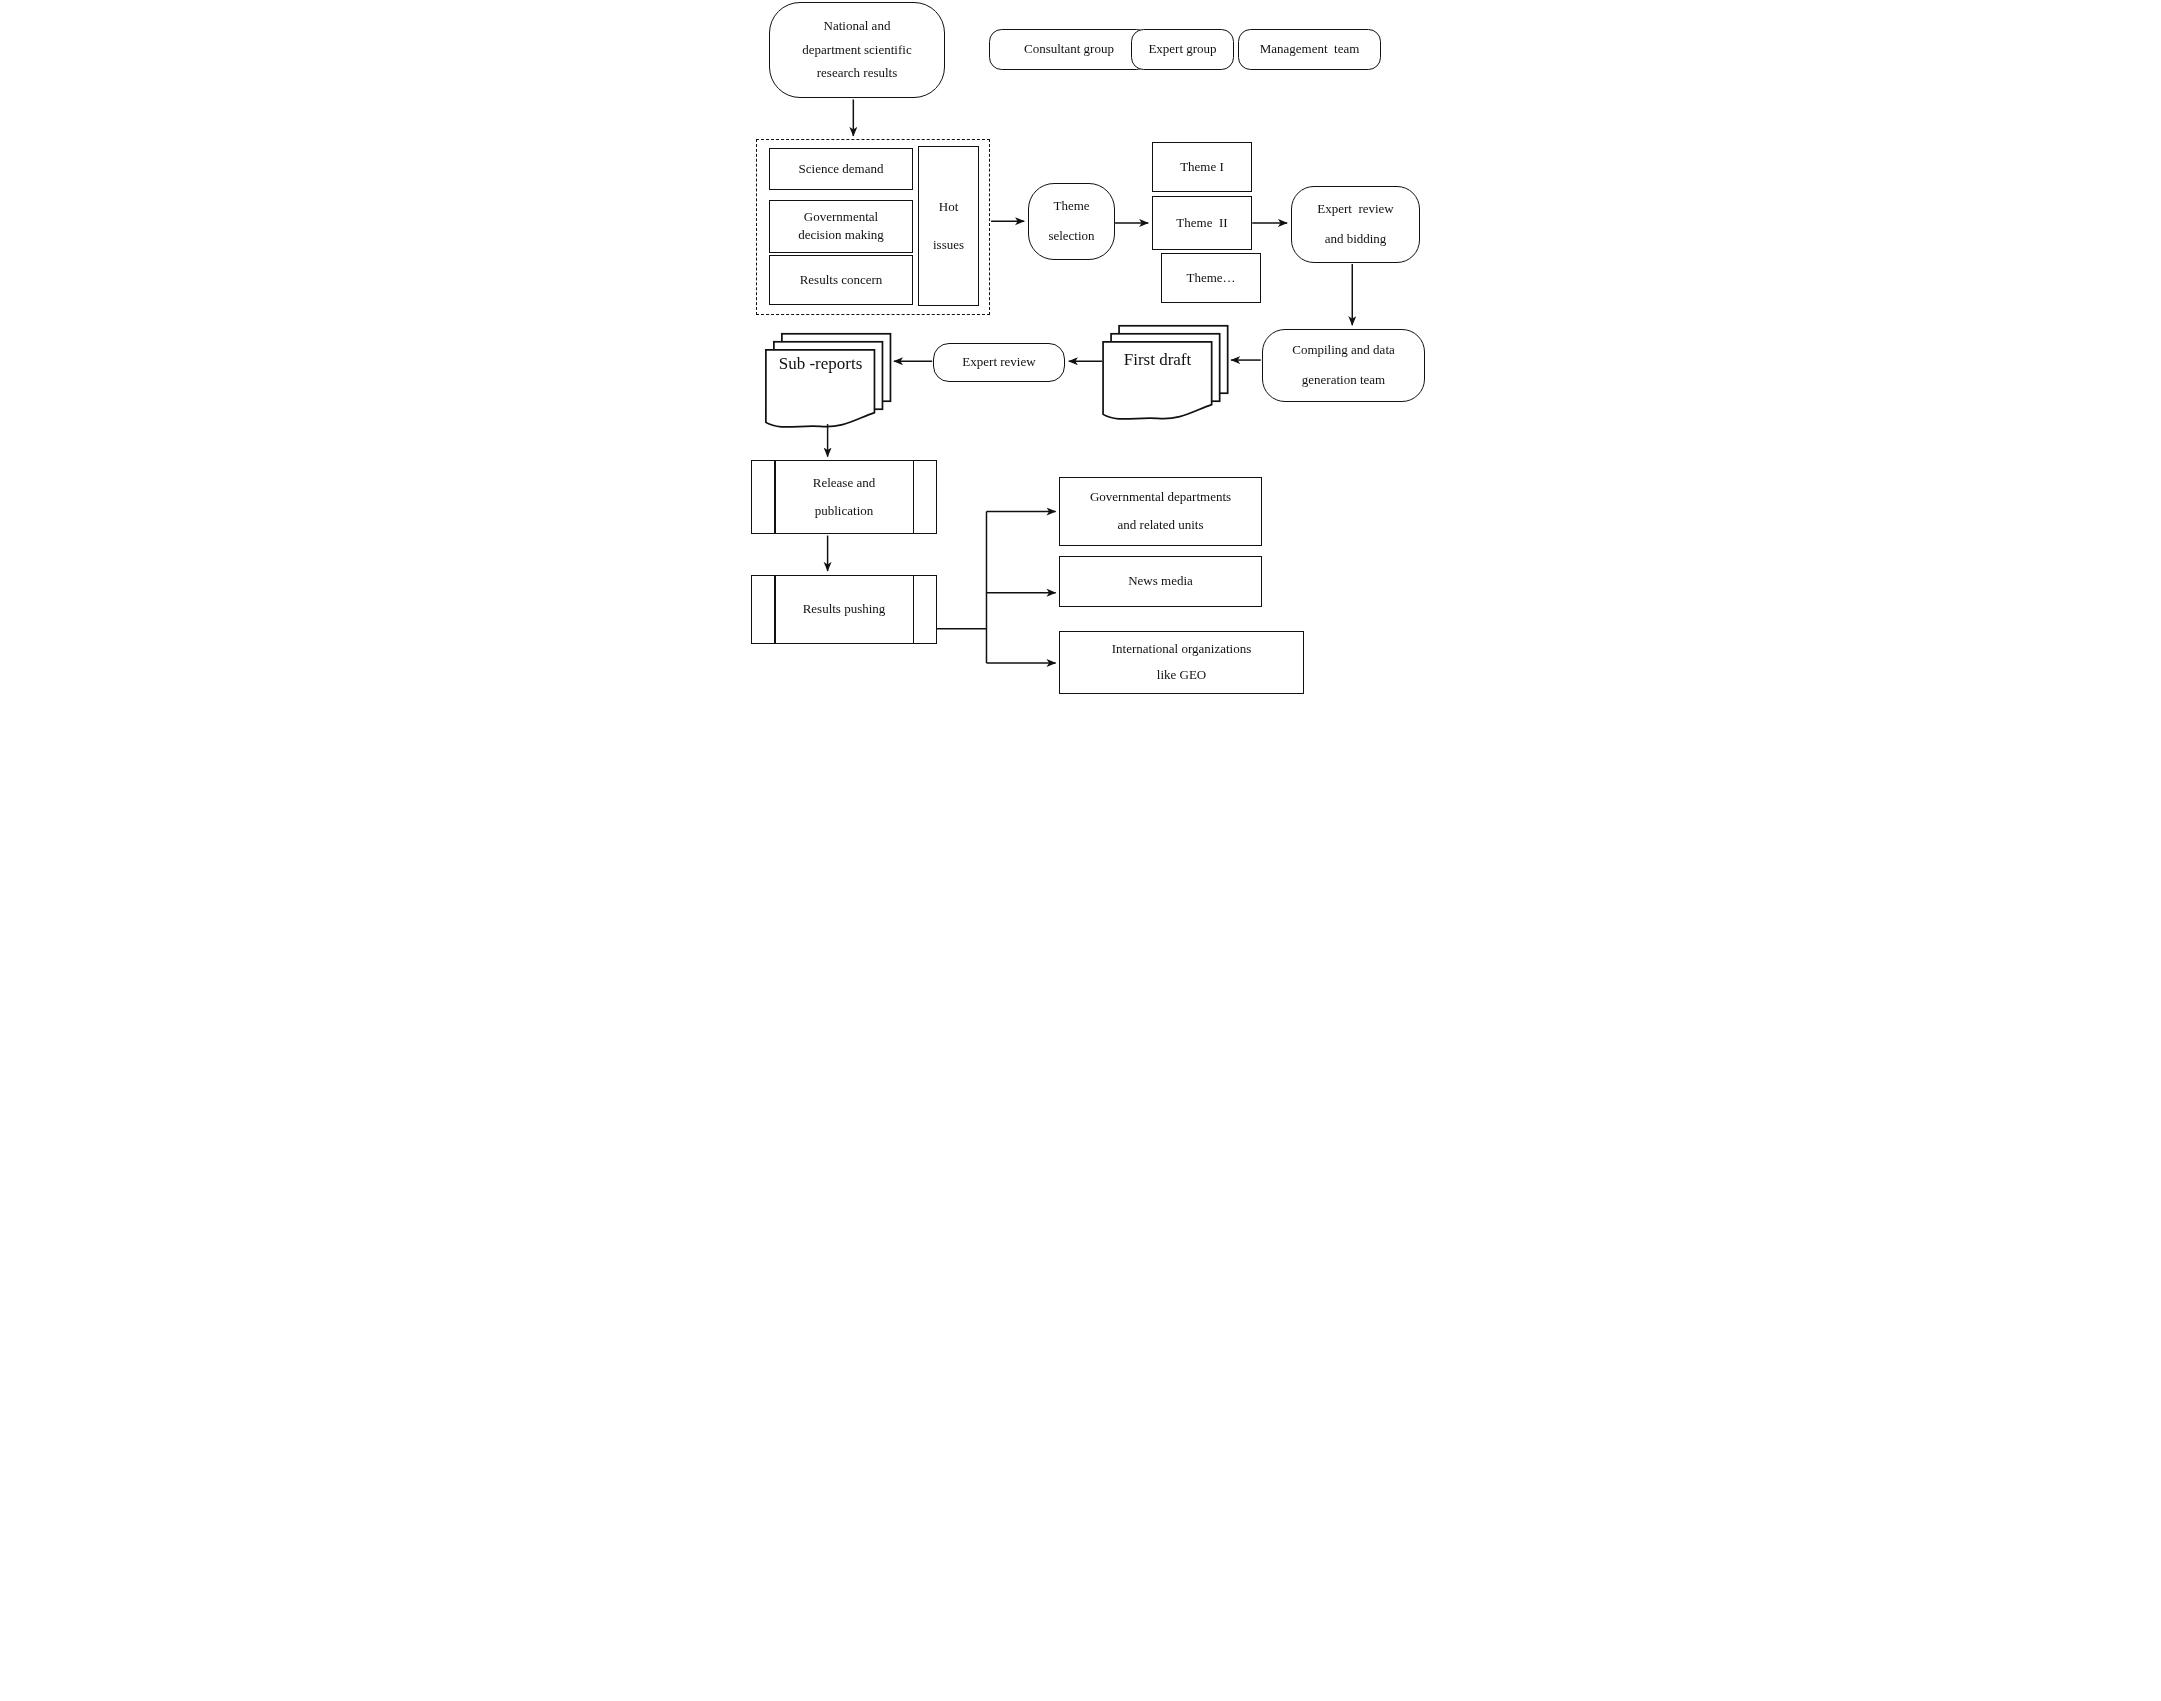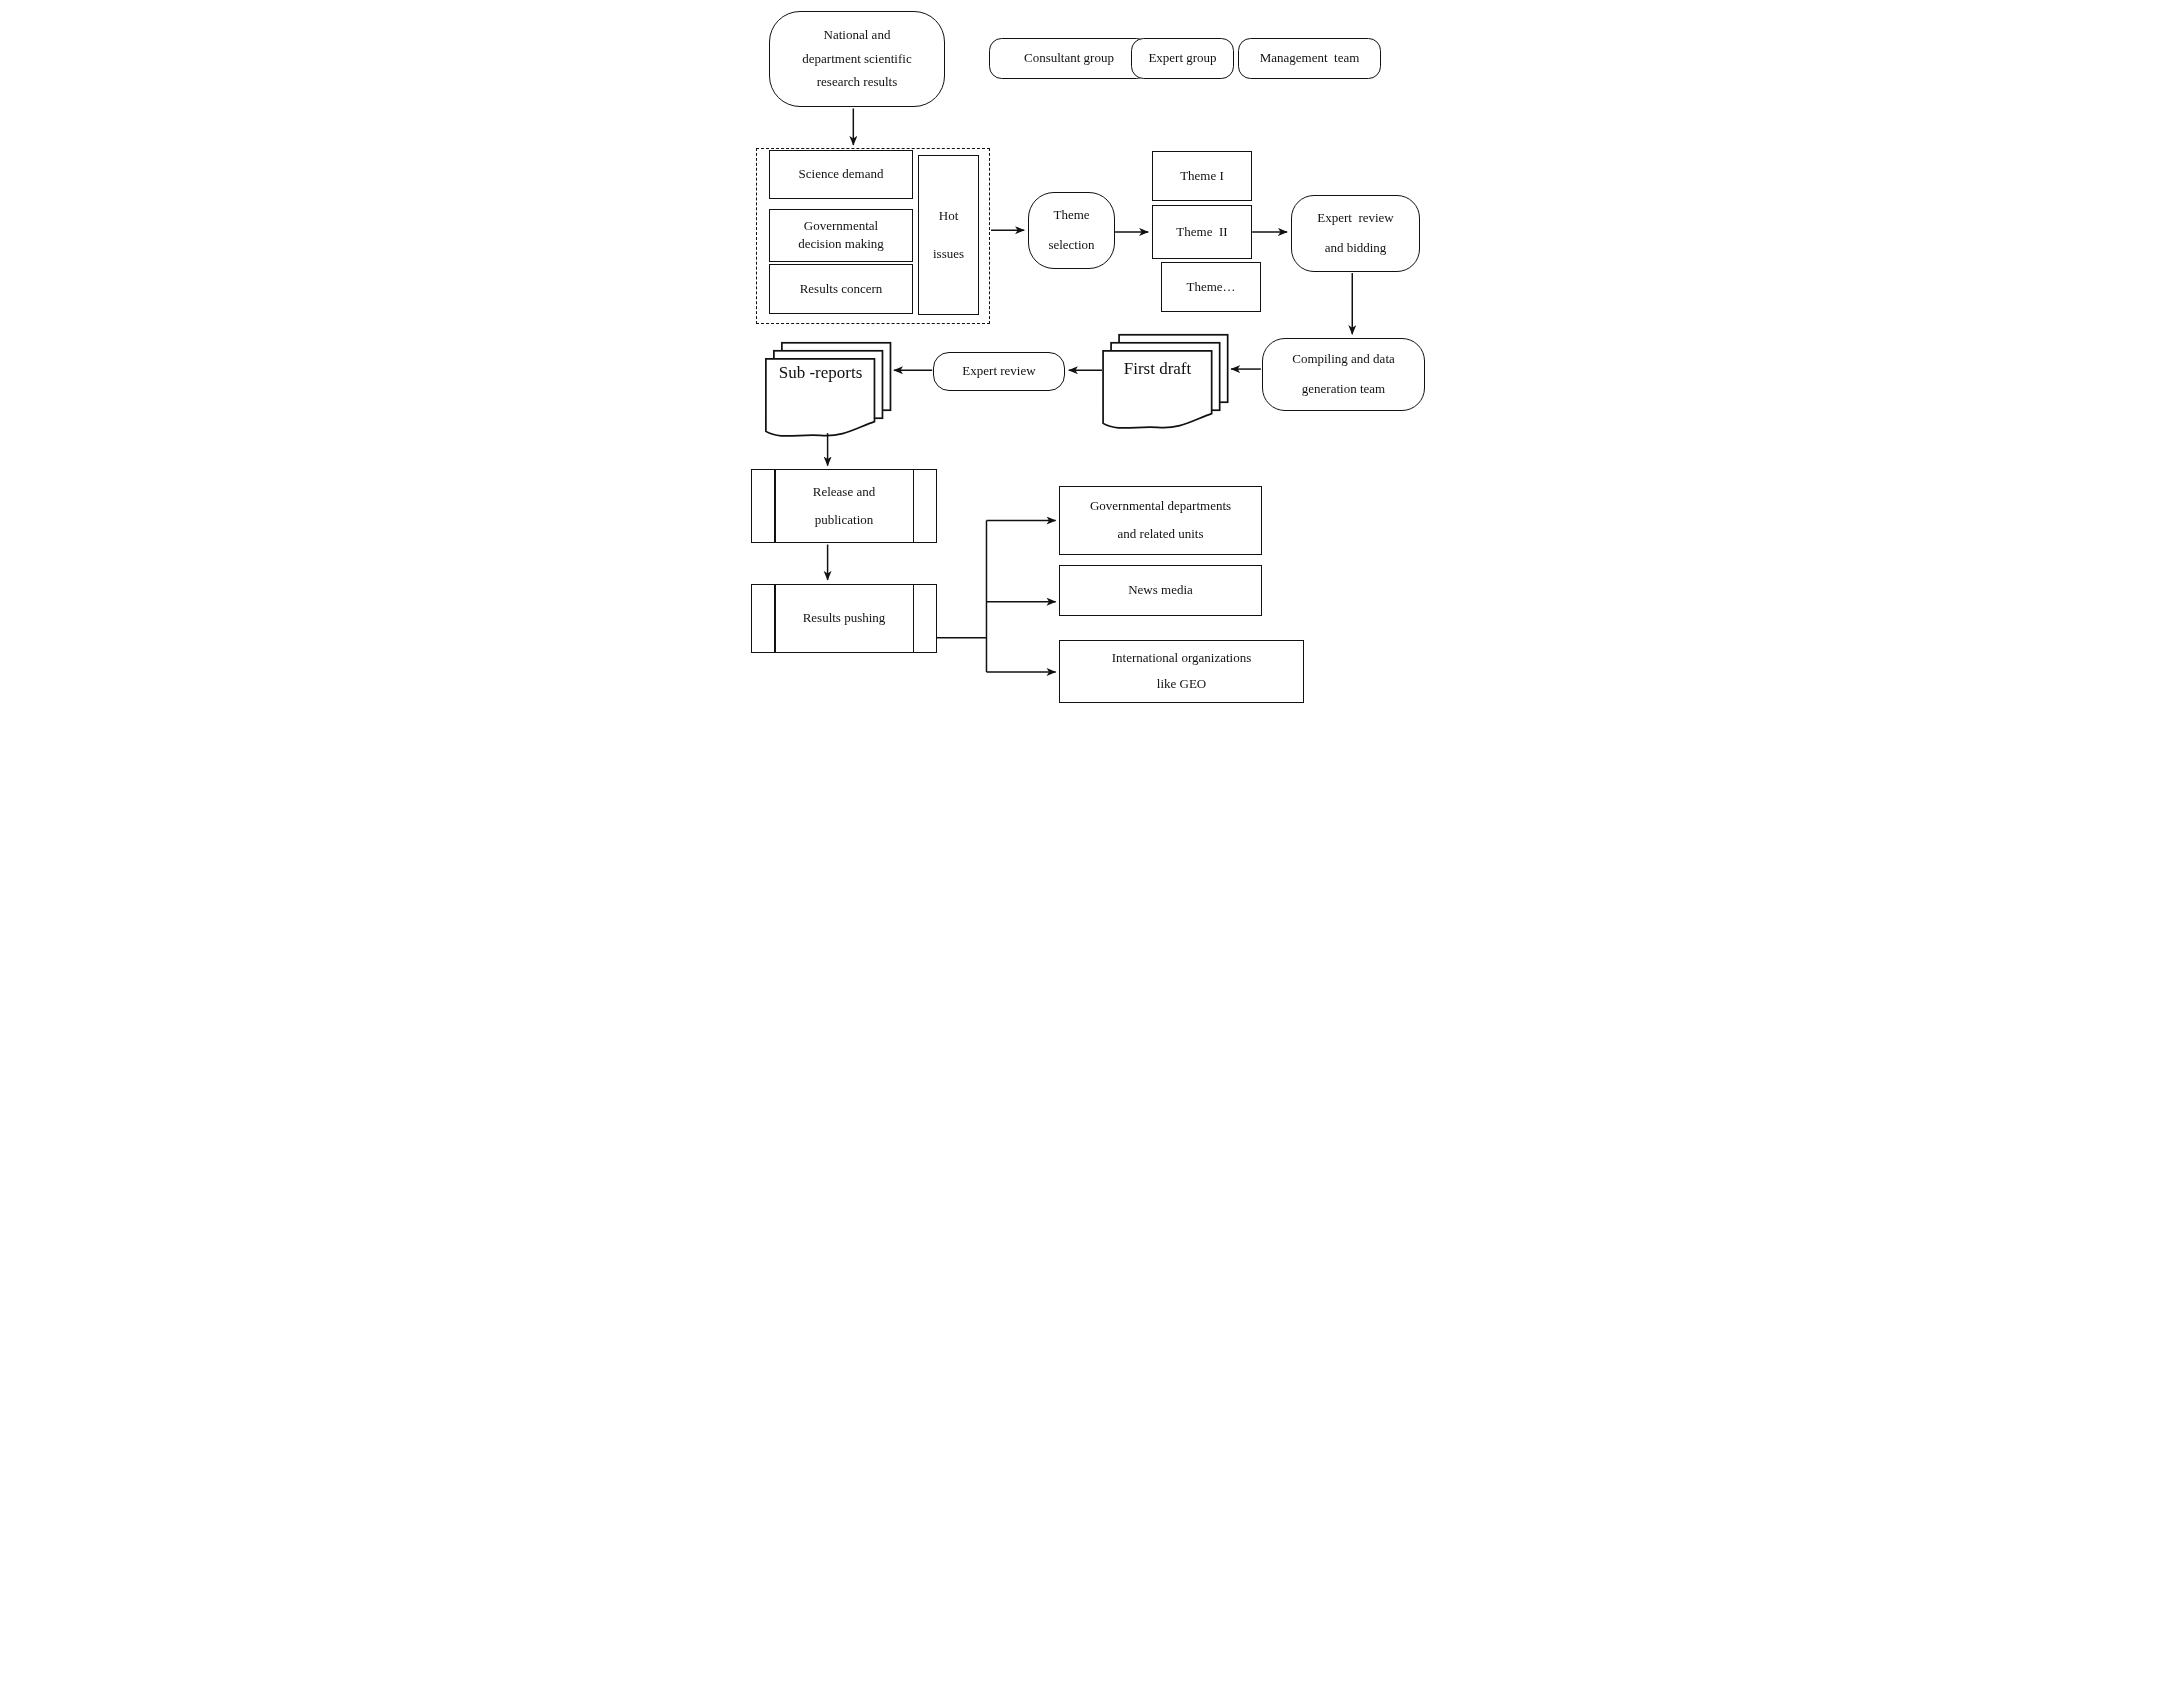--- a/index.html
+++ b/index.html
@@ -1,19 +1,19 @@
 <!DOCTYPE html>
 <html style="font-size:9.1px"><head>
 <meta charset="utf-8">
 <style>
   html,body{margin:0;padding:0;background:#ffffff;}
   .canvas{
     position:relative;
     width:883px;height:695px;
-    margin:9px auto;
+    margin:0 auto;
     background:#ffffff;
     font-family:"Liberation Serif", serif;
     color:#111;
     overflow:hidden;
   }
   .node{
     position:absolute;
     box-sizing:border-box;
     display:flex;flex-direction:column;
     align-items:center;justify-content:center;
@@ -55,21 +55,21 @@
   </div>
   <div class="node round" style="left:492px;top:29px;width:103px;height:41px">
     <span>Expert group</span>
   </div>
   <div class="node round" style="left:599px;top:29px;width:143px;height:41px">
     <span>Management  team</span>
   </div>
 
   <div class="dashed" style="left:117px;top:139px;width:234px;height:176px"></div>
 
-  <div class="node" style="left:130px;top:141px;width:144px;height:49px">
+  <div class="node" style="left:130px;top:148px;width:144px;height:42px">
     <span>Science demand</span>
   </div>
   <div class="node" style="left:130px;top:200px;width:144px;height:53px;--gap:3.4px">
     <span>Governmental</span>
     <span>decision making</span>
   </div>
   <div class="node" style="left:130px;top:255px;width:144px;height:50px">
     <span>Results concern</span>
   </div>
   <div class="node" style="left:279px;top:146px;width:61px;height:160px;--gap:23px">

